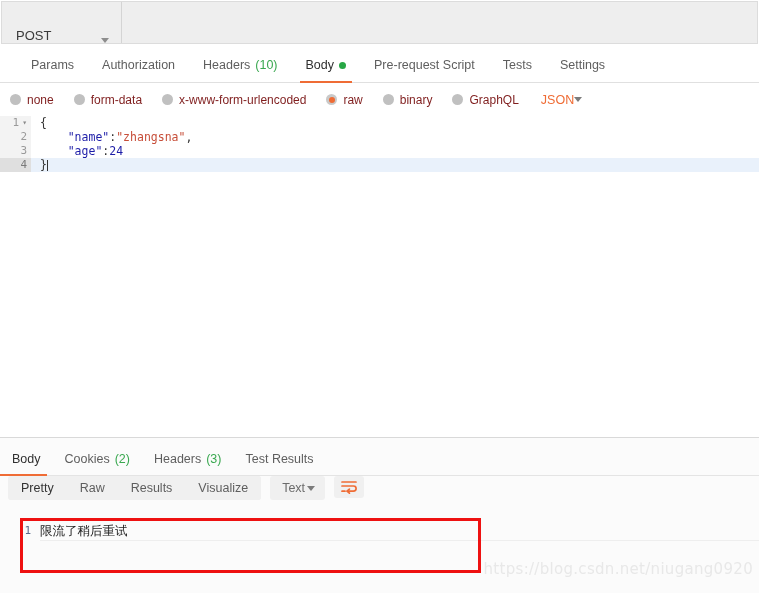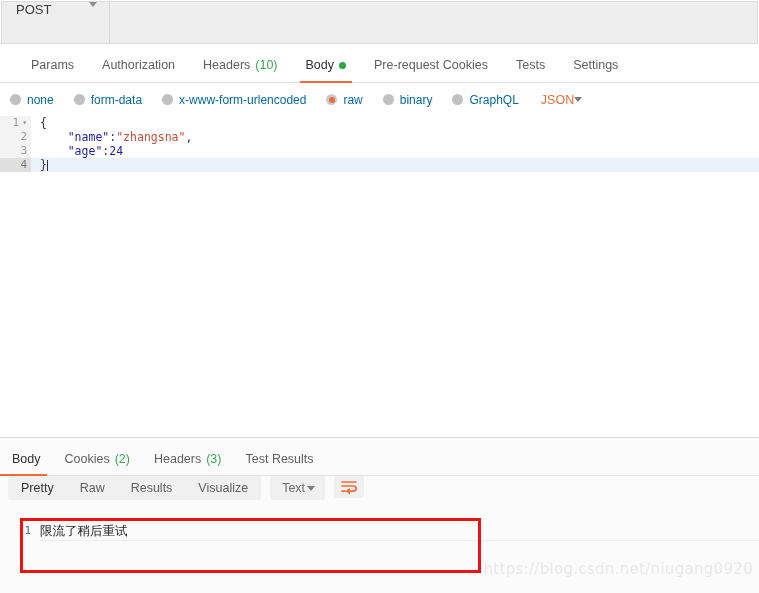--- a/index.html
+++ b/index.html
@@ -21,23 +21,23 @@
   .url-bar {
     display: flex;
     align-items: stretch;
     height: 43px;
     background: #eeeeee;
     border: 1px solid #dcdcdc;
     box-sizing: border-box;
     margin: 1px 1px 0 1px;
   }
   .method-select {
-    width: 108px;
-    display: flex;
-    align-items: flex-start;
+    width: 120px;
+    display: flex;
+    align-items: flex-end;
     justify-content: space-between;
     padding: 0 12px 0 14px;
     box-sizing: border-box;
     border-right: 1px solid #d4d4d4;
     cursor: pointer;
   }
   .method-label {
     font-size: 13px;
     color: #3a3a3a;
   }
@@ -102,21 +102,21 @@
     padding-left: 10px;
     gap: 0px;
     background: #ffffff;
   }
   .radio-opt {
     display: flex;
     align-items: center;
     gap: 6px;
     margin-right: 20px;
     font-size: 12px;
-    color: #0369a1;
+    color: #7f1d1d;
     cursor: pointer;
   }
   .radio-mark {
     width: 11px; height: 11px;
     border-radius: 50%;
     background: #c0c0c0;
     flex: none;
     position: relative;
   }
   .radio-opt.selected .radio-mark {
@@ -369,21 +369,21 @@
     </div>
     <div class="req-tab">
       <span>Headers</span>
       <span class="count-green">(10)</span>
     </div>
     <div class="req-tab active">
       <span>Body</span>
       <span class="dot-green"></span>
     </div>
     <div class="req-tab">
-      <span>Pre-request Cookies</span>
+      <span>Pre-request Script</span>
     </div>
     <div class="req-tab">
       <span>Tests</span>
     </div>
     <div class="req-tab">
       <span>Settings</span>
     </div>
   </div>
 
 <div class="bodytype-row">

